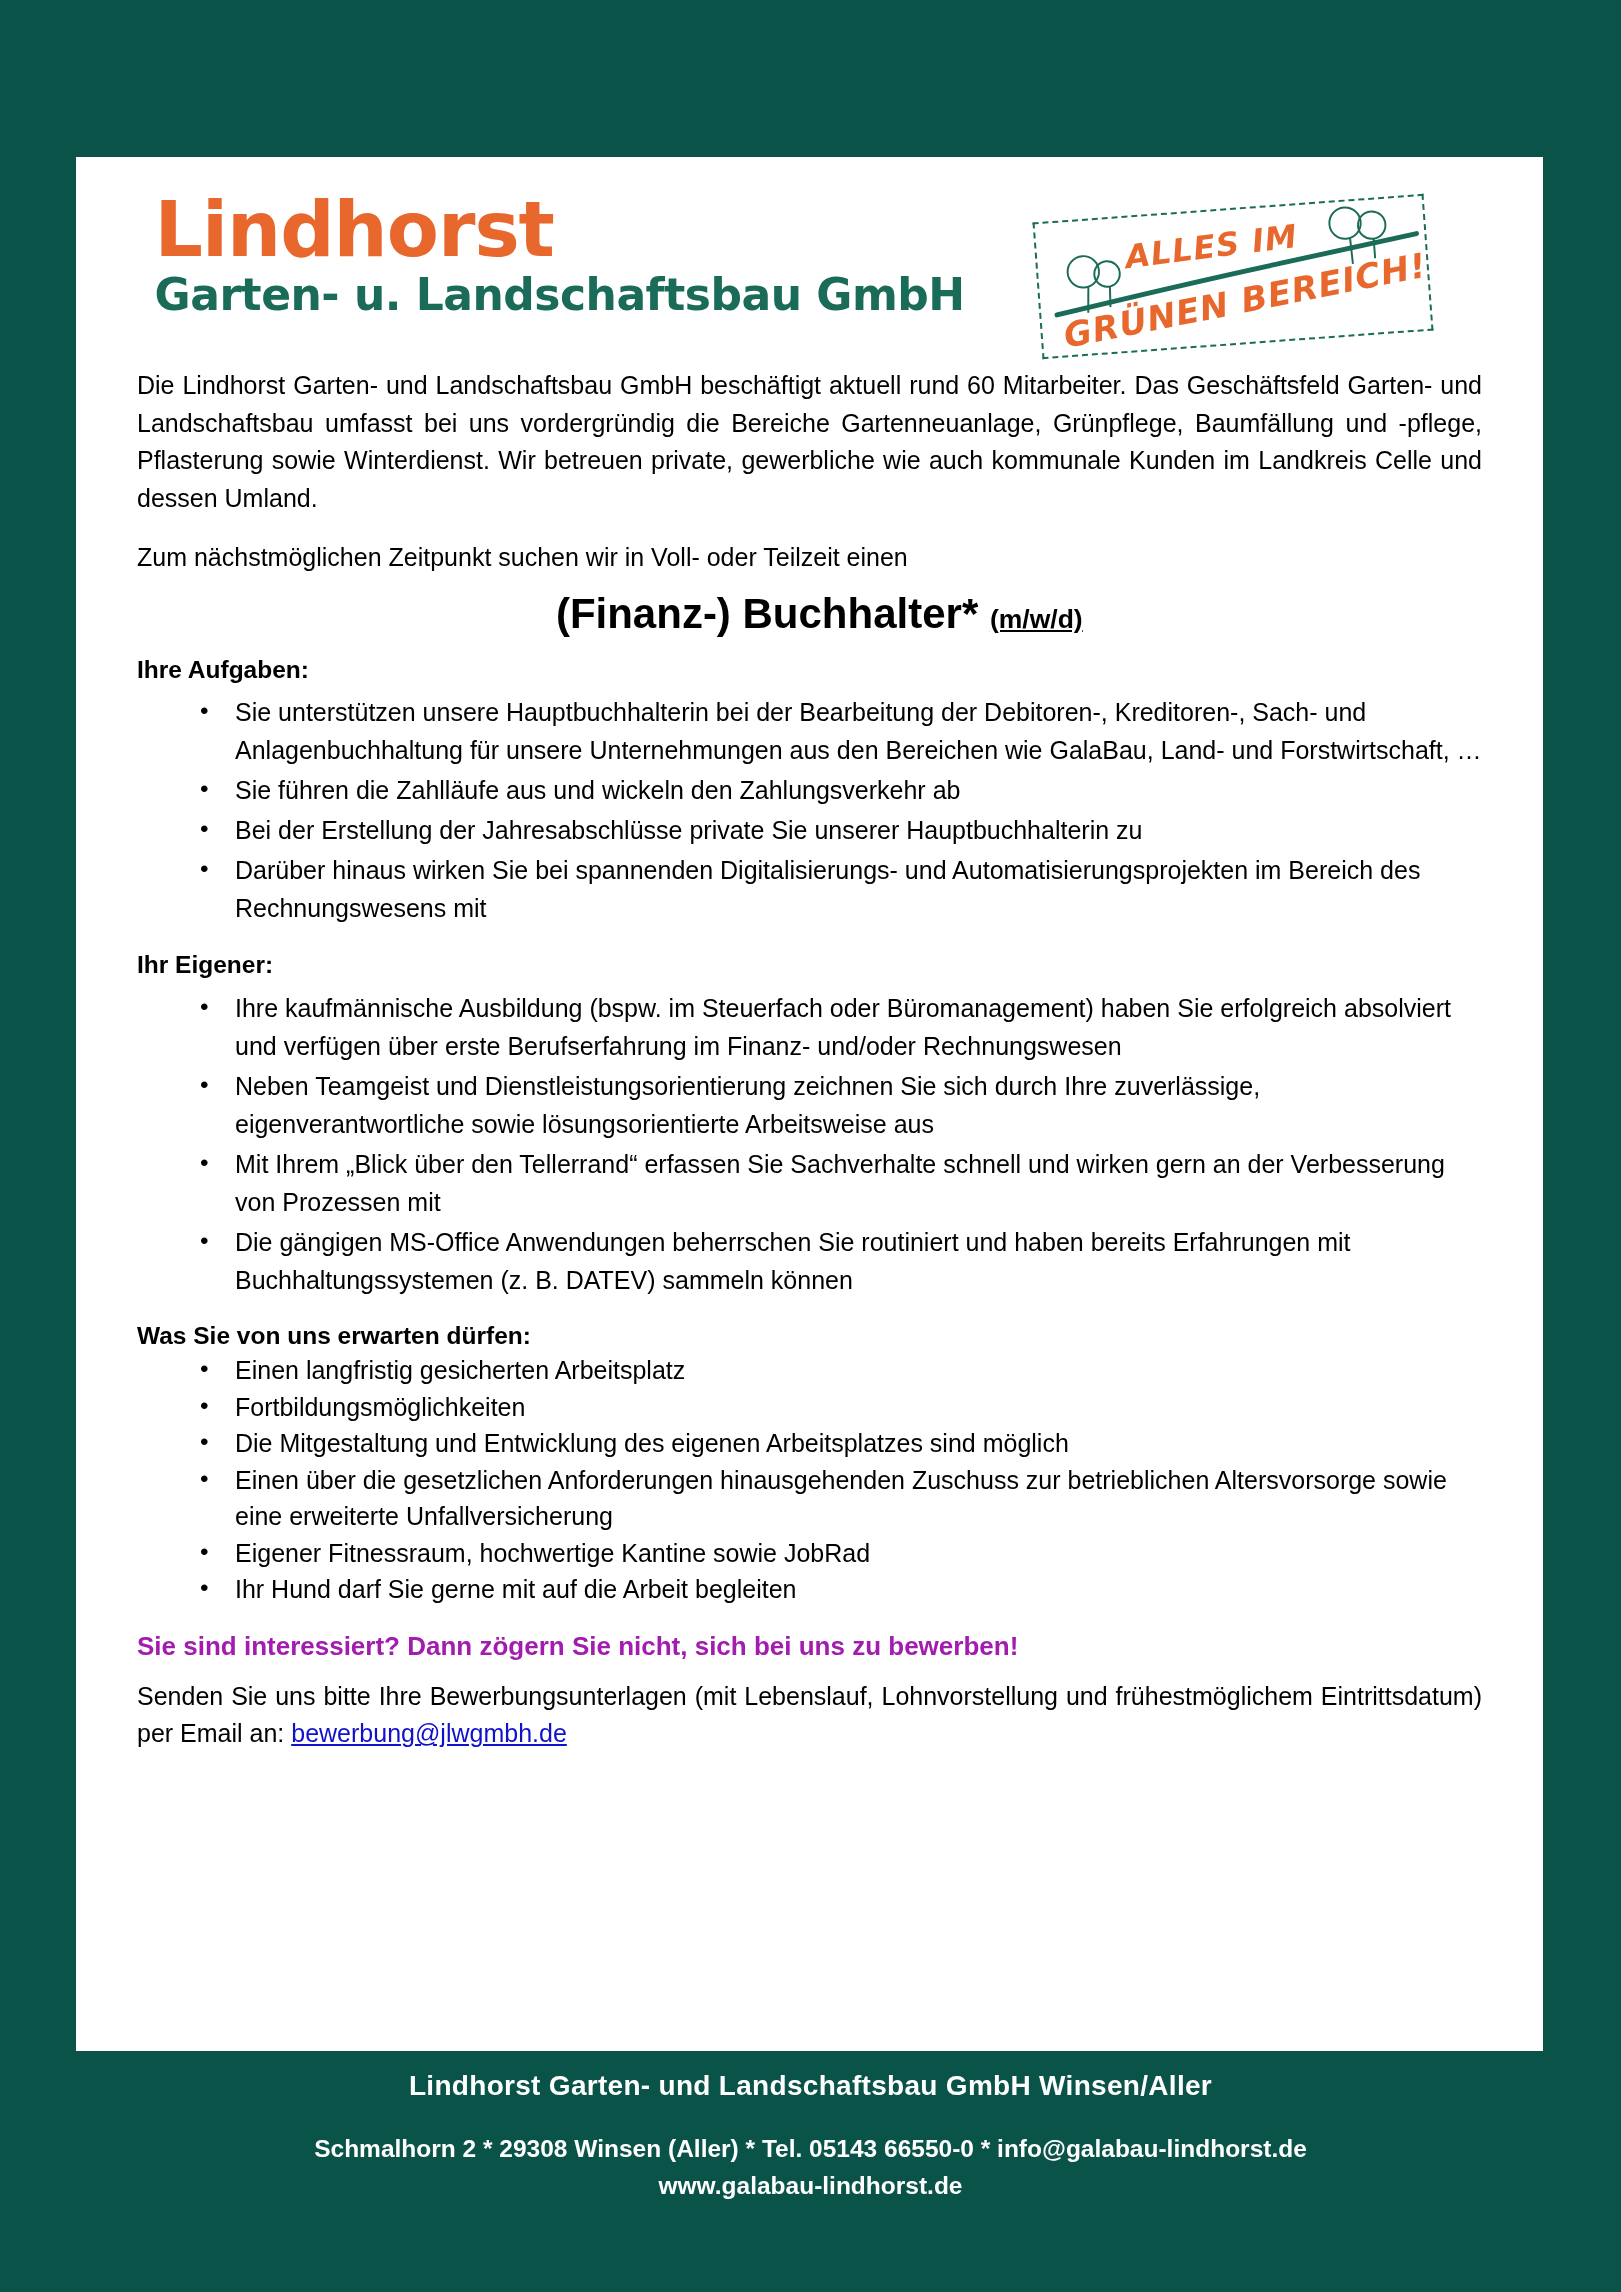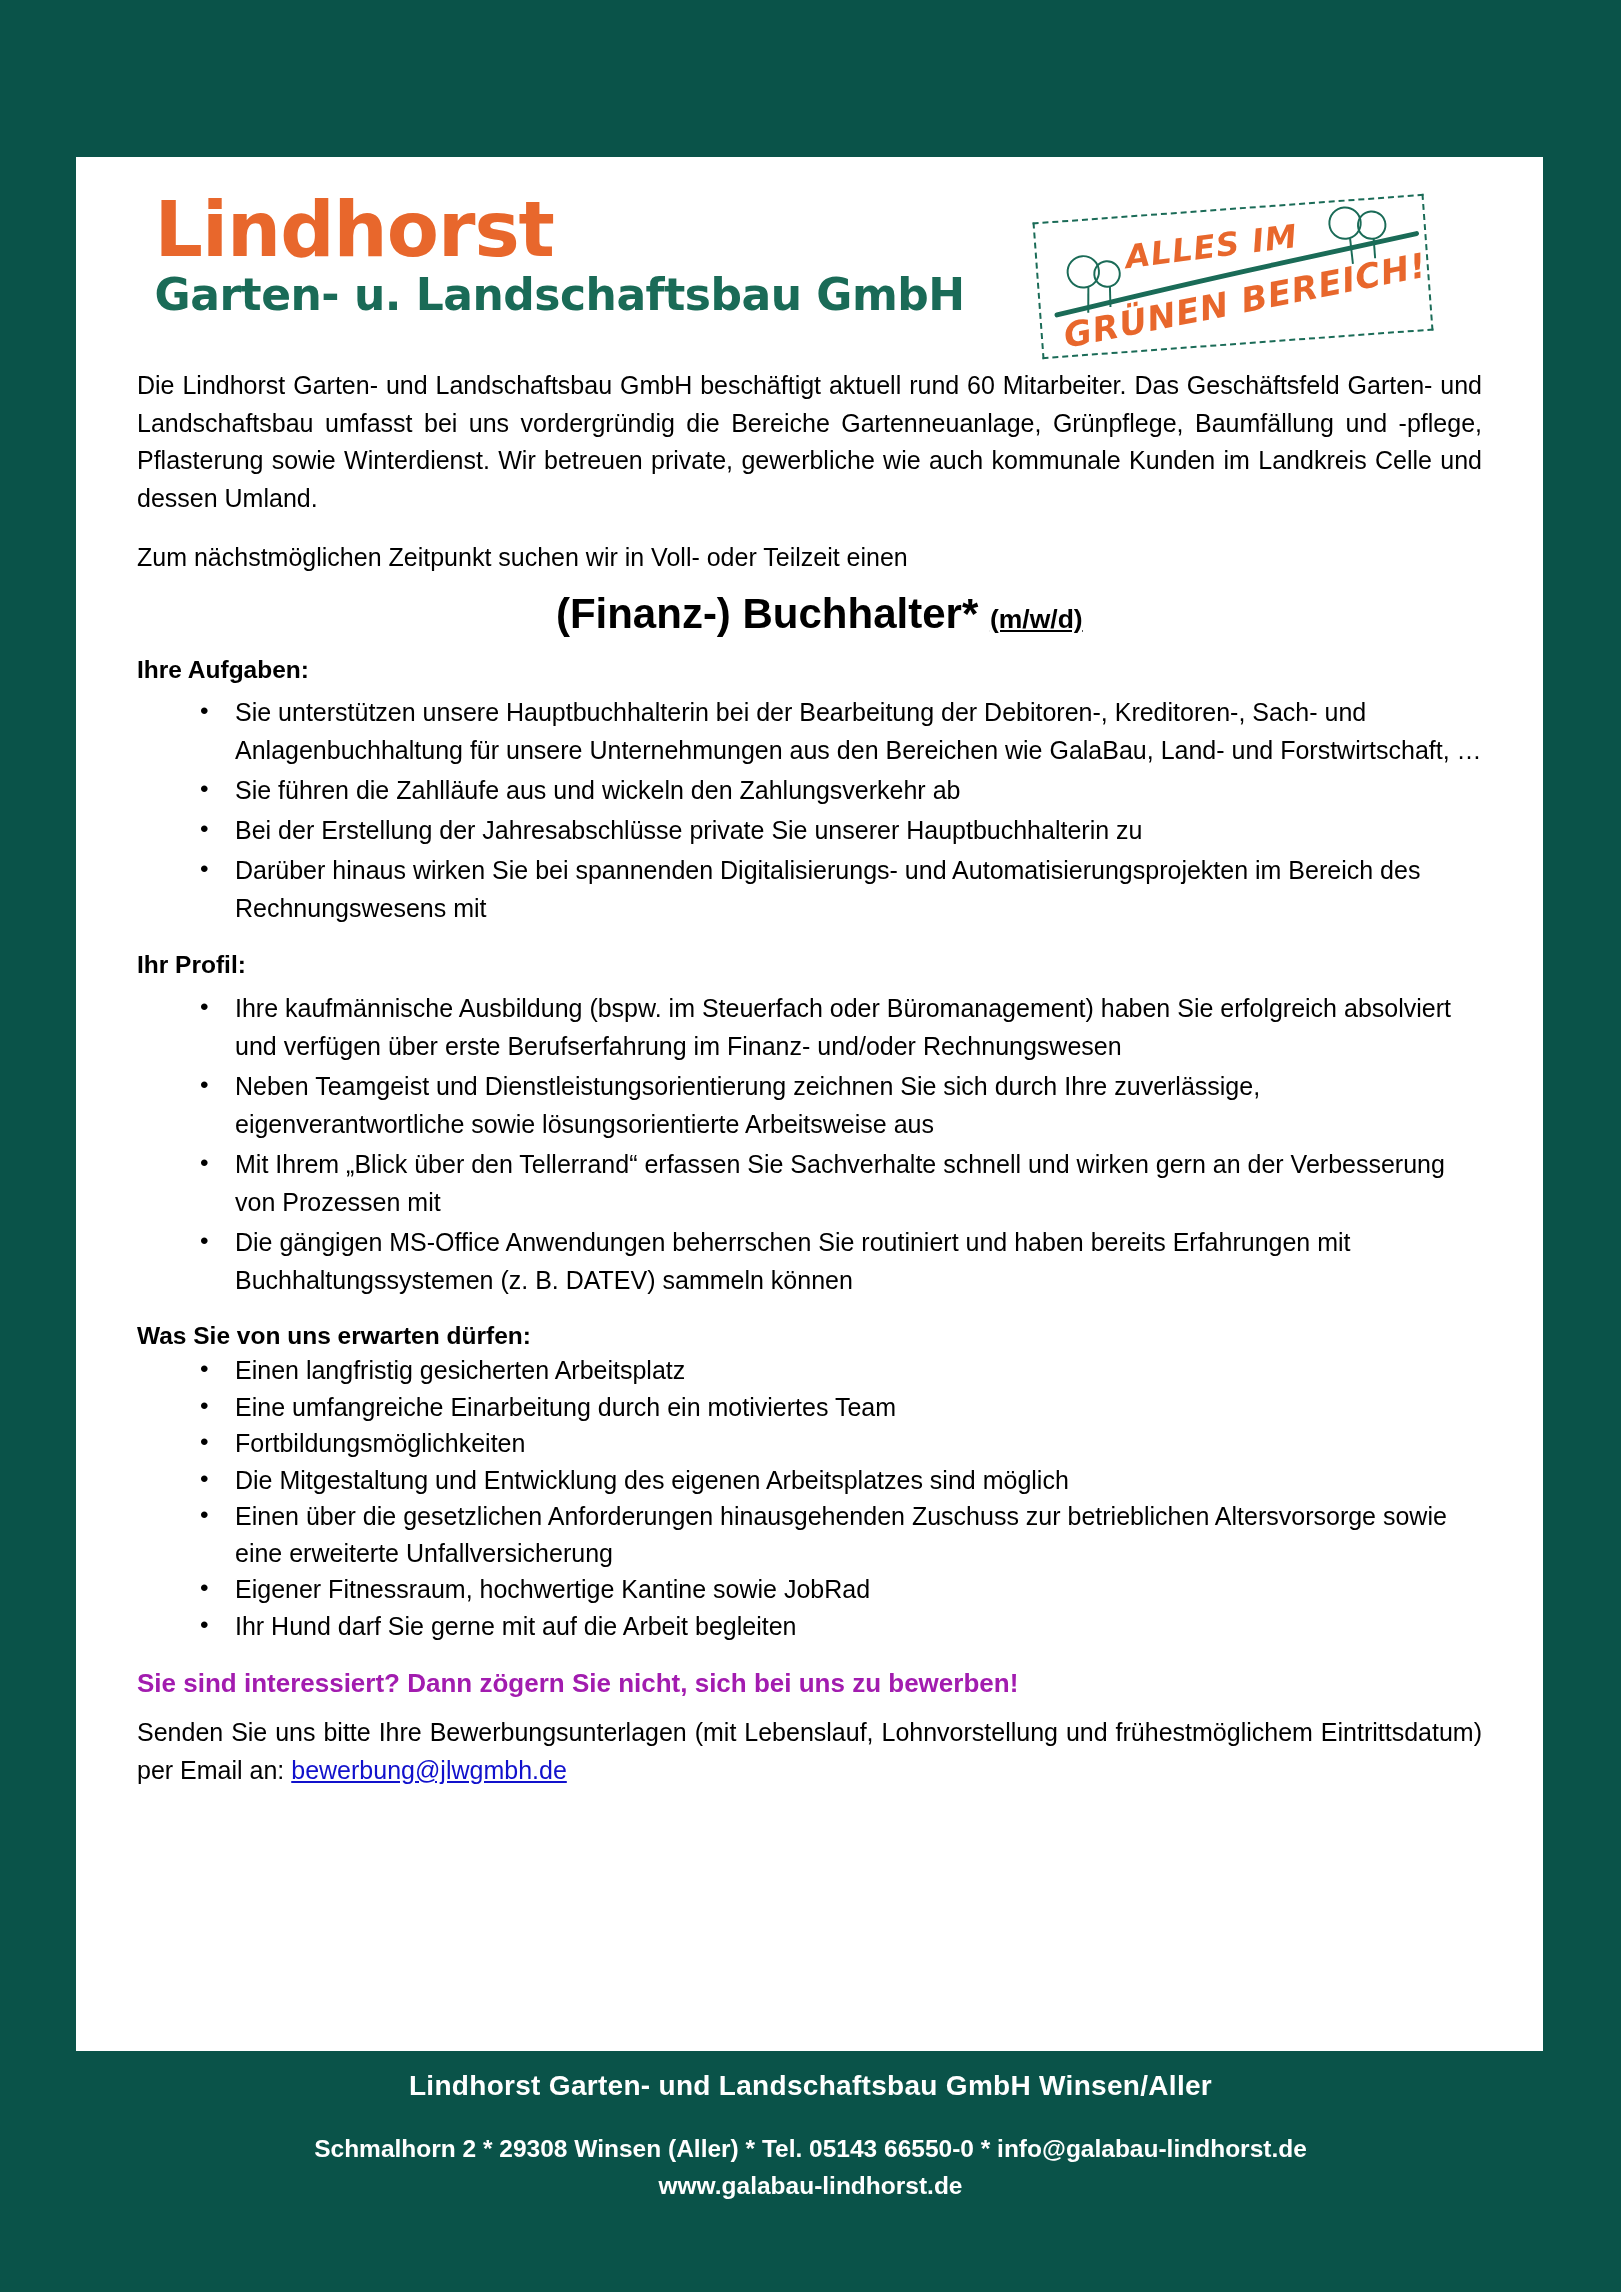--- a/index.html
+++ b/index.html
@@ -237,32 +237,31 @@
   </h1>
 
   <h2 class="section">Ihre Aufgaben:</h2>
   <ul class="bullets">
     <li>Sie unterstützen unsere Hauptbuchhalterin bei der Bearbeitung der Debitoren-, Kreditoren-, Sach- und Anlagenbuchhaltung für unsere Unternehmungen aus den Bereichen wie GalaBau, Land- und Forstwirtschaft, …</li>
     <li>Sie führen die Zahlläufe aus und wickeln den Zahlungsverkehr ab</li>
     <li>Bei der Erstellung der Jahresabschlüsse private Sie unserer Hauptbuchhalterin zu</li>
     <li>Darüber hinaus wirken Sie bei spannenden Digitalisierungs- und Automatisierungsprojekten im Bereich des Rechnungswesens mit</li>
   </ul>
 
-  <h2 class="section">Ihr Profil:</h2>
+  <h2 class="section">Ihr Eigener:</h2>
   <ul class="bullets">
     <li>Ihre kaufmännische Ausbildung (bspw. im Steuerfach oder Büromanagement) haben Sie erfolgreich absolviert und verfügen über erste Berufserfahrung im Finanz- und/oder Rechnungswesen</li>
     <li>Neben Teamgeist und Dienstleistungsorientierung zeichnen Sie sich durch Ihre zuverlässige, eigenverantwortliche sowie lösungsorientierte Arbeitsweise aus</li>
     <li>Mit Ihrem „Blick über den Tellerrand“ erfassen Sie Sachverhalte schnell und wirken gern an der Verbesserung von Prozessen mit</li>
     <li>Die gängigen MS-Office Anwendungen beherrschen Sie routiniert und haben bereits Erfahrungen mit Buchhaltungssystemen (z. B. DATEV) sammeln können</li>
   </ul>
 
   <h2 class="section tight">Was Sie von uns erwarten dürfen:</h2>
   <ul class="bullets compact">
     <li>Einen langfristig gesicherten Arbeitsplatz</li>
-    <li>Eine umfangreiche Einarbeitung durch ein motiviertes Team</li>
     <li>Fortbildungsmöglichkeiten</li>
     <li>Die Mitgestaltung und Entwicklung des eigenen Arbeitsplatzes sind möglich</li>
     <li>Einen über die gesetzlichen Anforderungen hinausgehenden Zuschuss zur betrieblichen Altersvorsorge sowie eine erweiterte Unfallversicherung</li>
     <li>Eigener Fitnessraum, hochwertige Kantine sowie JobRad</li>
     <li>Ihr Hund darf Sie gerne mit auf die Arbeit begleiten</li>
   </ul>
 
   <p class="cta">Sie sind interessiert? Dann zögern Sie nicht, sich bei uns zu bewerben!</p>
 
   <p class="closing">

